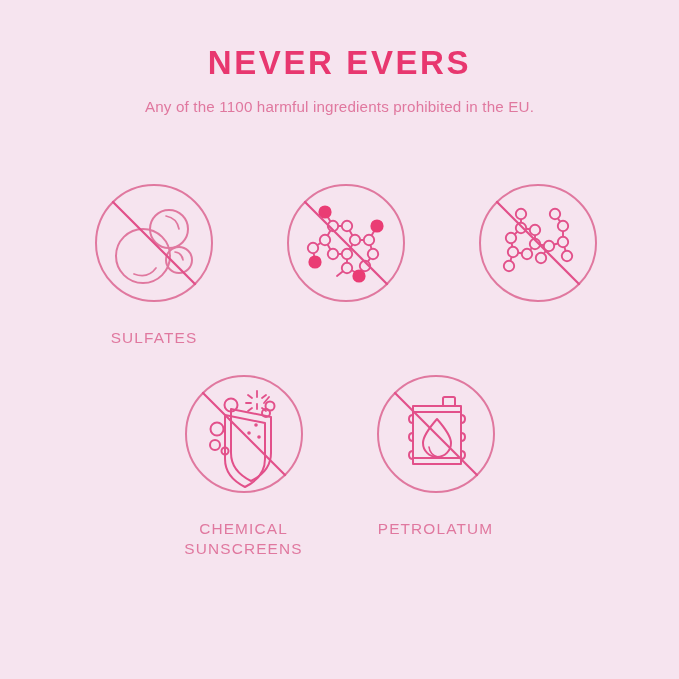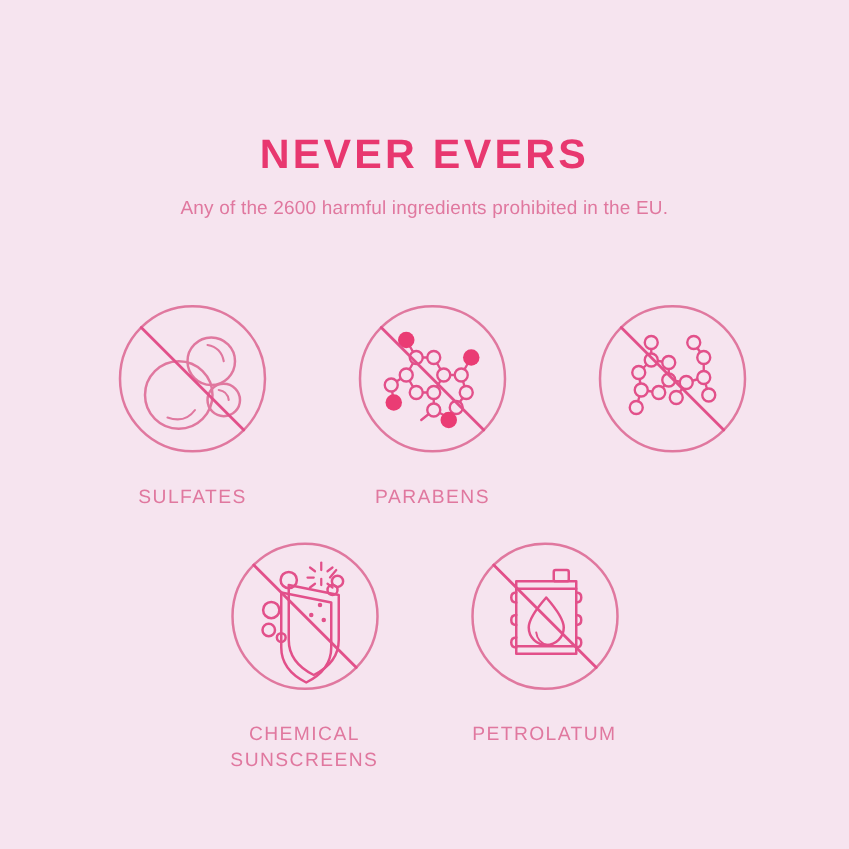--- a/index.html
+++ b/index.html
@@ -14,21 +14,20 @@
     overflow: hidden;
   }
   .poster {
     position: relative;
     width: 679px;
     height: 679px;
     box-sizing: border-box;
     display: flex;
     flex-direction: column;
     align-items: center;
-    justify-content: center;
   }
   .headline {
     margin-top: 46px;
     font-size: 33px;
     font-weight: bold;
     letter-spacing: 2.6px;
     color: #e8376f;
     text-transform: uppercase;
     line-height: 1;
     text-align: center;
@@ -72,21 +71,21 @@
     white-space: pre-line;
   }
 </style>
 </head>
 <body>
 
 <div class="poster">
 
   <div class="headline">NEVER EVERS</div>
 
-  <div class="subhead">Any of the 2600 harmful ingredients prohibited in the EU.</div>
+  <div class="subhead">Any of the 1100 harmful ingredients prohibited in the EU.</div>
 
   <div class="grid-row row-one">
 
     <div class="cell">
       <span class="icon-wrap">
         <svg width="126" height="126" viewBox="0 0 126 126" fill="none" stroke="#e0789f" stroke-width="2" stroke-linecap="round" stroke-linejoin="round">
           <circle cx="63" cy="63" r="58"></circle>
           <circle cx="52" cy="76" r="27"></circle>
           <circle cx="78" cy="49" r="19"></circle>
           <circle cx="88" cy="80" r="13"></circle>
@@ -136,21 +135,20 @@
           </g>
           <g fill="#ea3c74" stroke="none">
             <circle cx="42" cy="32" r="6.6"></circle>
             <circle cx="94" cy="46" r="6.6"></circle>
             <circle cx="32" cy="82" r="6.6"></circle>
             <circle cx="76" cy="96" r="6.6"></circle>
           </g>
           <line x1="22" y1="22" x2="104" y2="104" stroke="#e2508a" stroke-width="2.2"></line>
         </svg>
       </span>
-      <div class="cell-label">PARABENS</div>
     </div>
 
     <div class="cell">
       <span class="icon-wrap">
         <svg width="126" height="126" viewBox="0 0 126 126" fill="none" stroke="#e0789f" stroke-width="2" stroke-linecap="round" stroke-linejoin="round">
           <circle cx="63" cy="63" r="58"></circle>
           <g stroke="#e2508a" stroke-width="1.9">
             <line x1="46" y1="34" x2="46" y2="48"></line>
             <line x1="46" y1="48" x2="60" y2="50"></line>
             <line x1="46" y1="48" x2="36" y2="58"></line>

